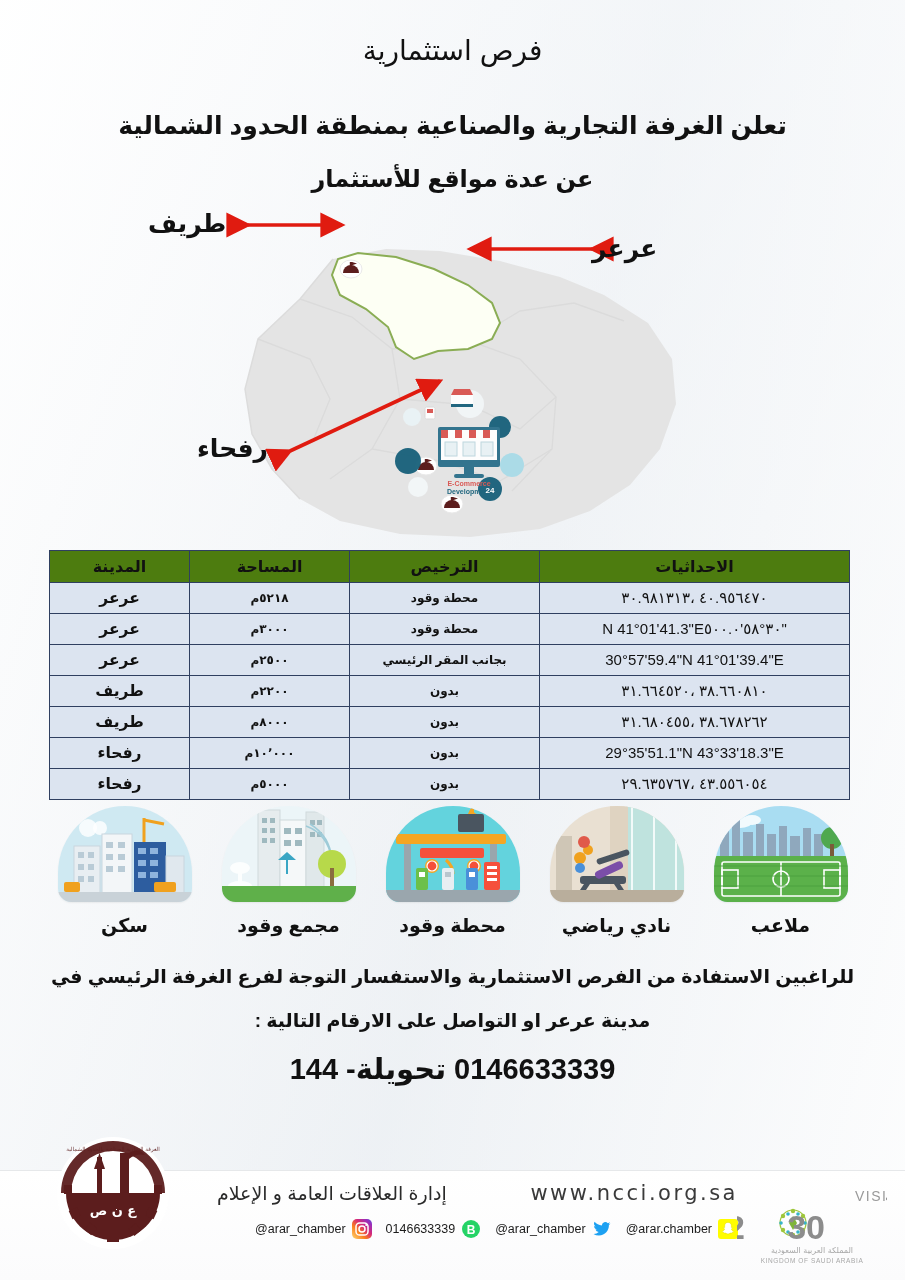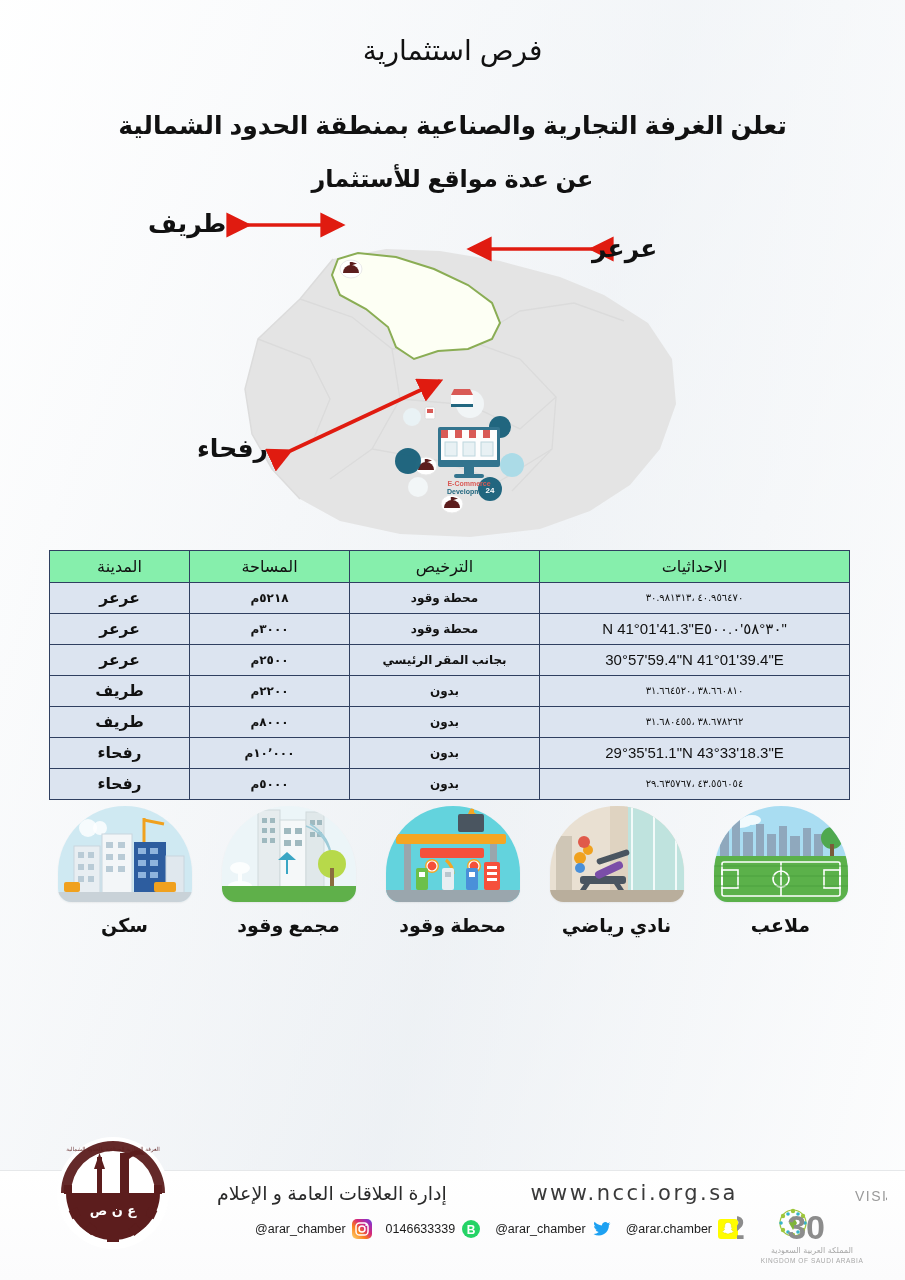--- a/index.html
+++ b/index.html
@@ -57,26 +57,26 @@
     table-layout:fixed;
   }
   table th, table td{
     border:1.6px solid #2f3f60;
     text-align:center;
     vertical-align:middle;
     color:#111;
     direction:rtl;
   }
   table th{
-    height:32px;font-size:16px;font-weight:normal;background:#86efac;
+    height:32px;font-size:16px;font-weight:bold;background:#4d7c0f;
   }
   table td{
     height:31px;font-size:12px;font-weight:bold;background:#dce4f0;
   }
-  td.coords{ font-size:10px; font-weight:normal; }
+  td.coords{ font-size:15px; font-weight:normal; }
   td.coords.latin{ font-size:15px; direction:ltr; }
   td.city{ font-size:15.5px; }
   col.c-coord{width:310px;}
   col.c-lic{width:190px;}
   col.c-area{width:160px;}
   col.c-city{width:140px;}
 
   
   .cats{
     position:relative;z-index:3;
@@ -504,20 +504,25 @@
         <path d="M0 60 h134"></path>
               <path d="M0 70 h134"></path>
               <path d="M0 80 h134"></path>
       </g>
     </svg>
         </div>
         <div class="cat-label">ملاعب</div>
       </div>
     </div>
 
+  <div class="contact">
+    <div class="c-line1">للراغبين الاستفادة من الفرص الاستثمارية والاستفسار التوجة لفرع الغرفة الرئيسي في</div>
+    <div class="c-line2">مدينة عرعر او التواصل على الارقام التالية :</div>
+    <div class="c-phone">0146633339  تحويلة- 144</div>
+  </div>
 
   <div class="footer">
     <div class="footer-inner">
 
       <div class="logo-ncci">
         <svg viewBox="0 0 130 140">
           <circle cx="65" cy="70" r="56" fill="#ffffff"></circle>
           <g fill="#5c1d1d">
             <path d="M65 18 a52 52 0 0 1 52 52 h-10 a42 42 0 0 0 -42 -42 a42 42 0 0 0 -42 42 h-10 a52 52 0 0 1 52 -52z" opacity=".95"></path>
           </g>

